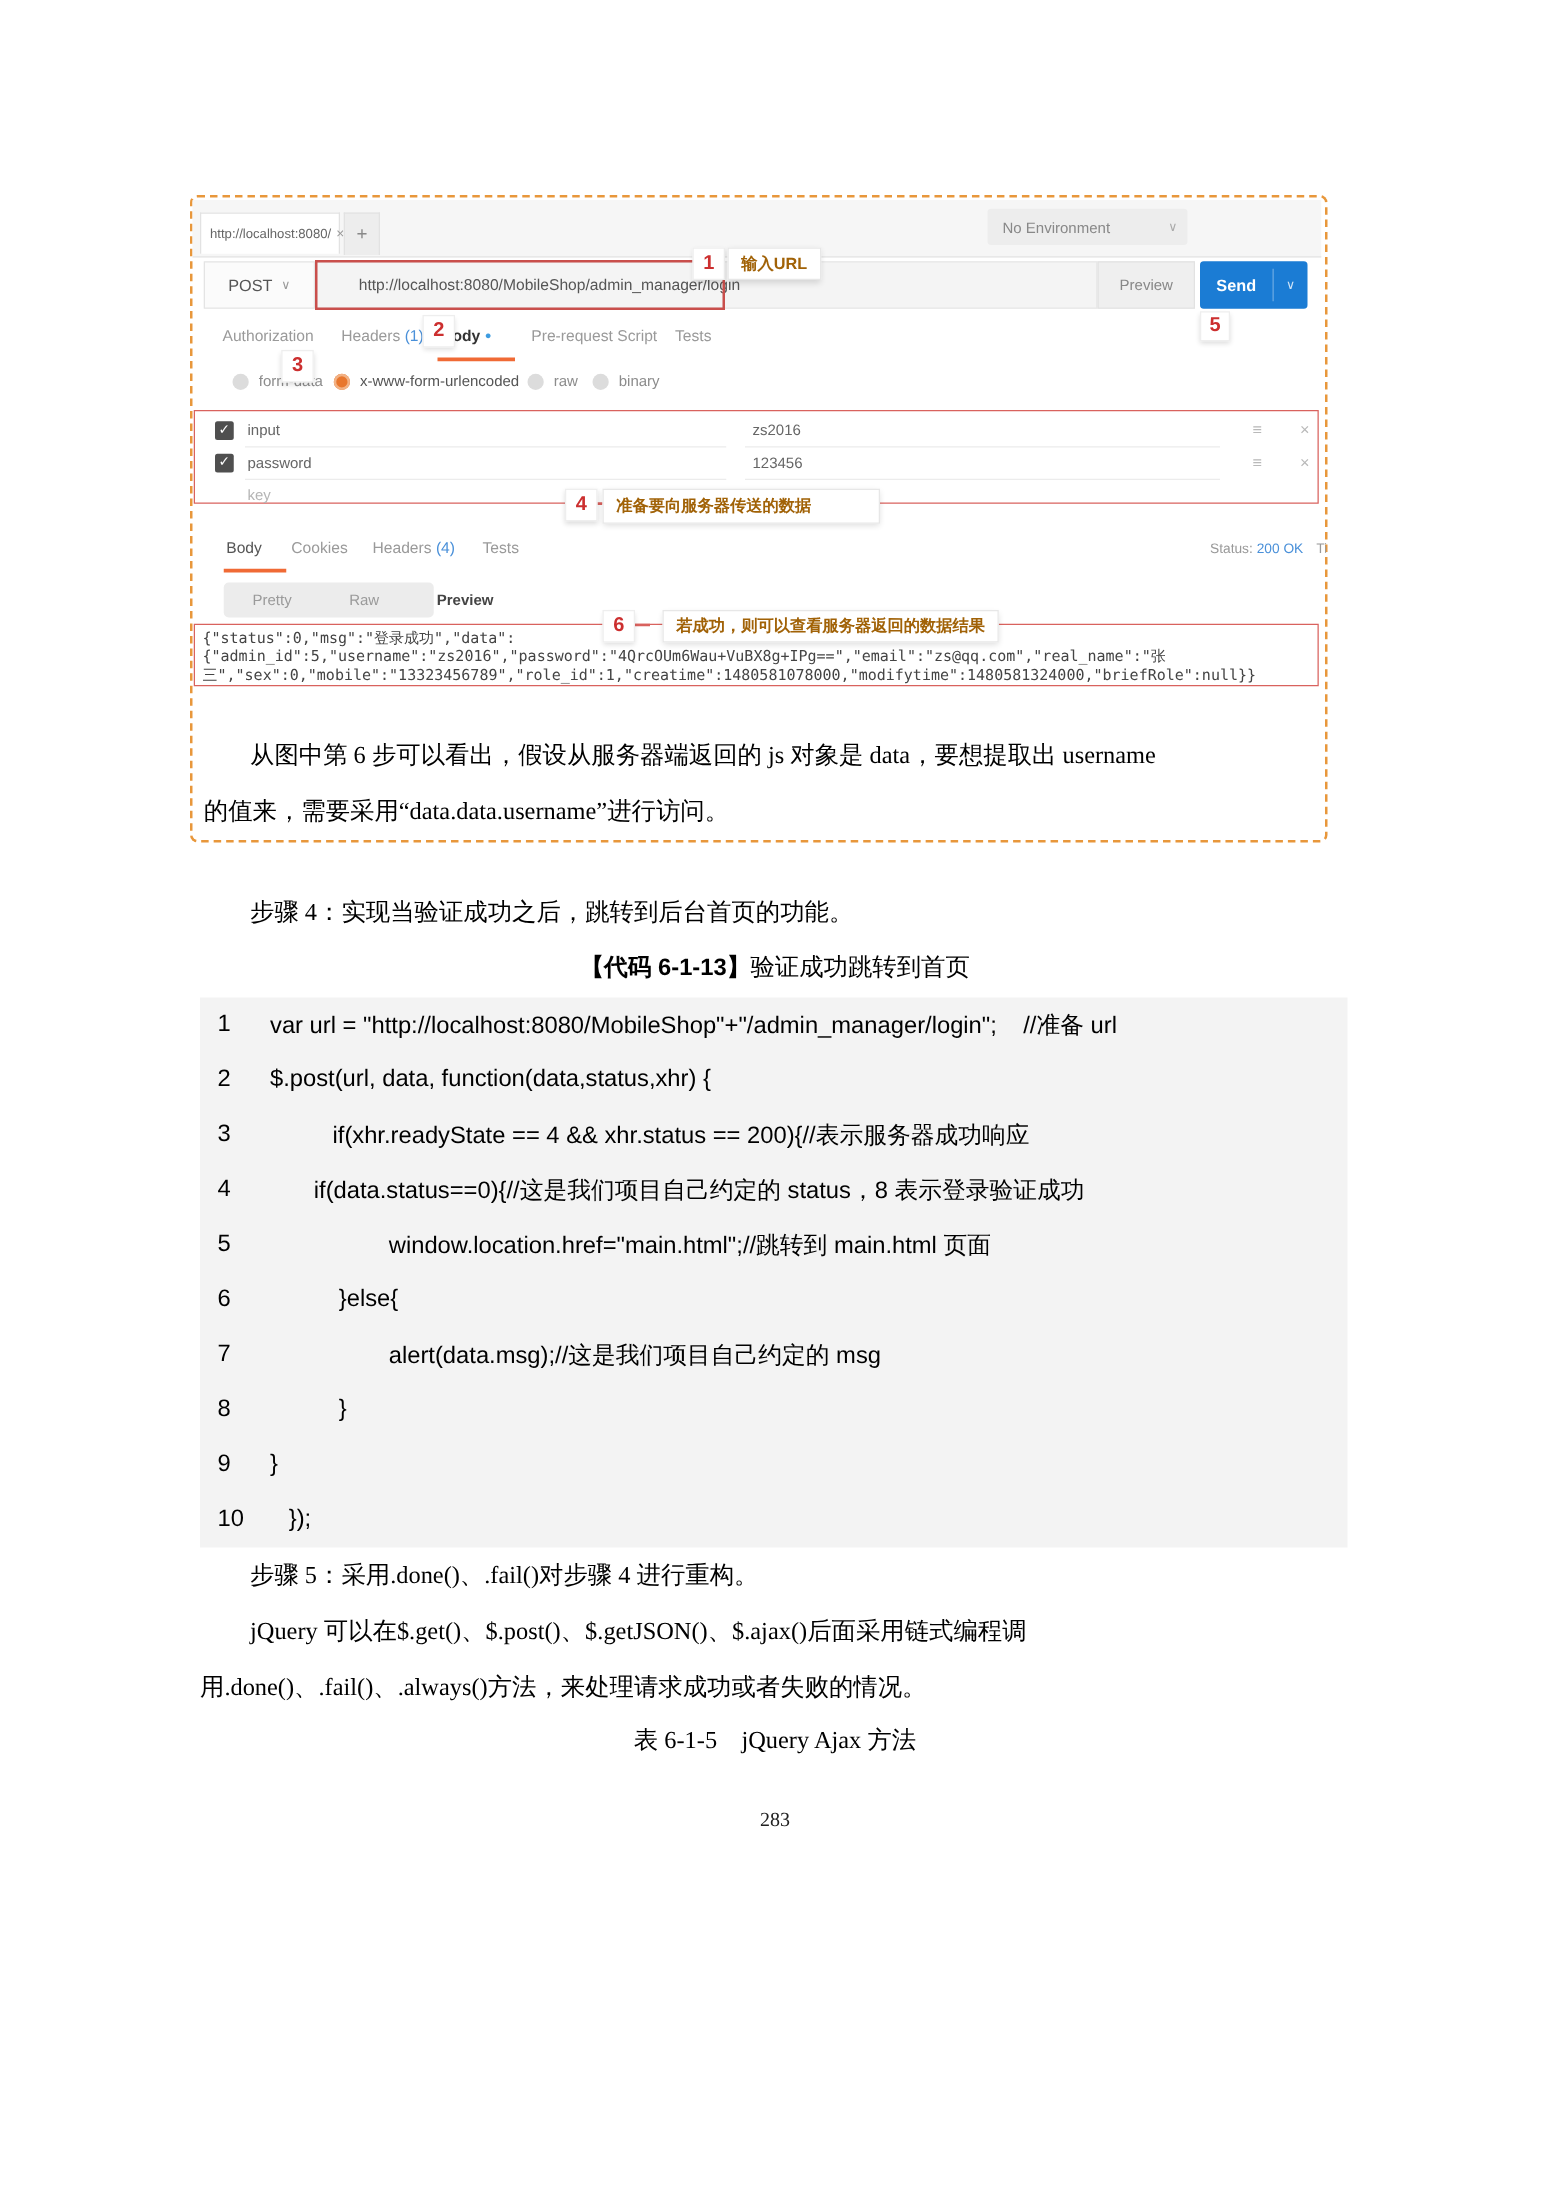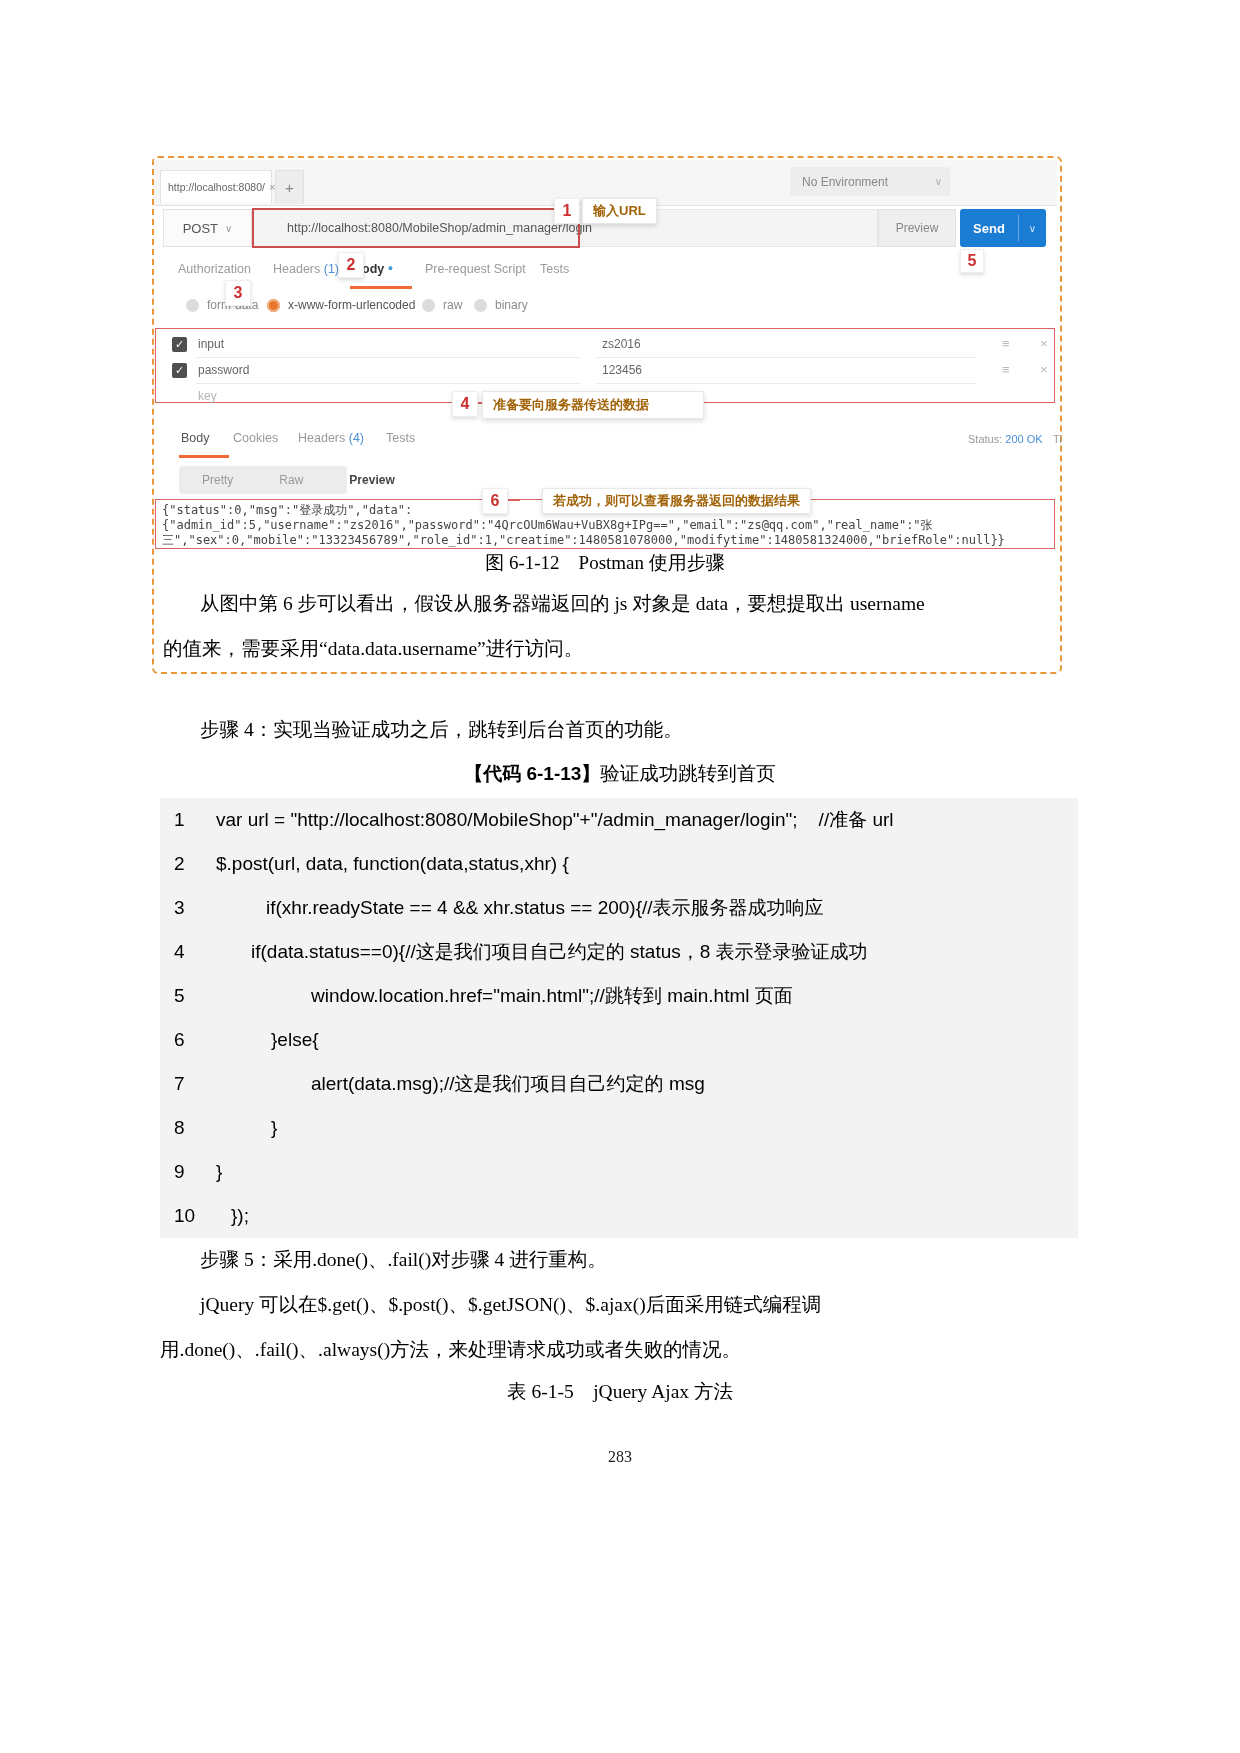--- a/index.html
+++ b/index.html
@@ -206,30 +206,29 @@
     </div>
 
     <div class="pm-seg">
       <span class="sbtn">Pretty</span>
       <span class="sbtn">Raw</span>
       <span class="sbtn on">Preview</span>
     </div>
 
     <div class="abadge" style="left:328px;top:330px;">6</div>
     <div class="aline" style="left:352px;top:341px;width:14px;"></div>
-    <div class="albl" style="left:388px;top:330px;height:24px;">若成功，则可以查看服务器返回的数据结果</div>
+    <div class="albl" style="left:376px;top:330px;height:24px;">若成功，则可以查看服务器返回的数据结果</div>
 
     <div class="pm-jsonbox">
       <div>{"status":0,"msg":"登录成功","data":</div>
       <div>{"admin_id":5,"username":"zs2016","password":"4QrcOUm6Wau+VuBX8g+IPg==","email":"zs@qq.com","real_name":"张</div>
       <div>三","sex":0,"mobile":"13323456789","role_id":1,"creatime":1480581078000,"modifytime":1480581324000,"briefRole":null}}</div>
     </div>
   </div>
 
-  <div class="fig-caption">图 6-1-12　Postman 使用步骤</div>
   <div class="abs doc" style="left:46px;top:432px;text-align:right;">从图中第 6 步可以看出，假设从服务器端返回的 js 对象是 data，要想提取出 username</div>
   <div class="abs doc" style="left:9px;top:477px;">的值来，需要采用“data.data.username”进行访问。</div>
 </div>
 
 <div class="abs doc" style="left:200px;top:716px;">步骤 4：实现当验证成功之后，跳转到后台首页的功能。</div>
 
 <div class="abs doc center" style="top:760px;">
   <span style="font-family:'Liberation Sans',sans-serif;font-weight:bold;font-size:19px;">【代码 6-1-13】</span><span>验证成功跳转到首页</span>
 </div>
 

